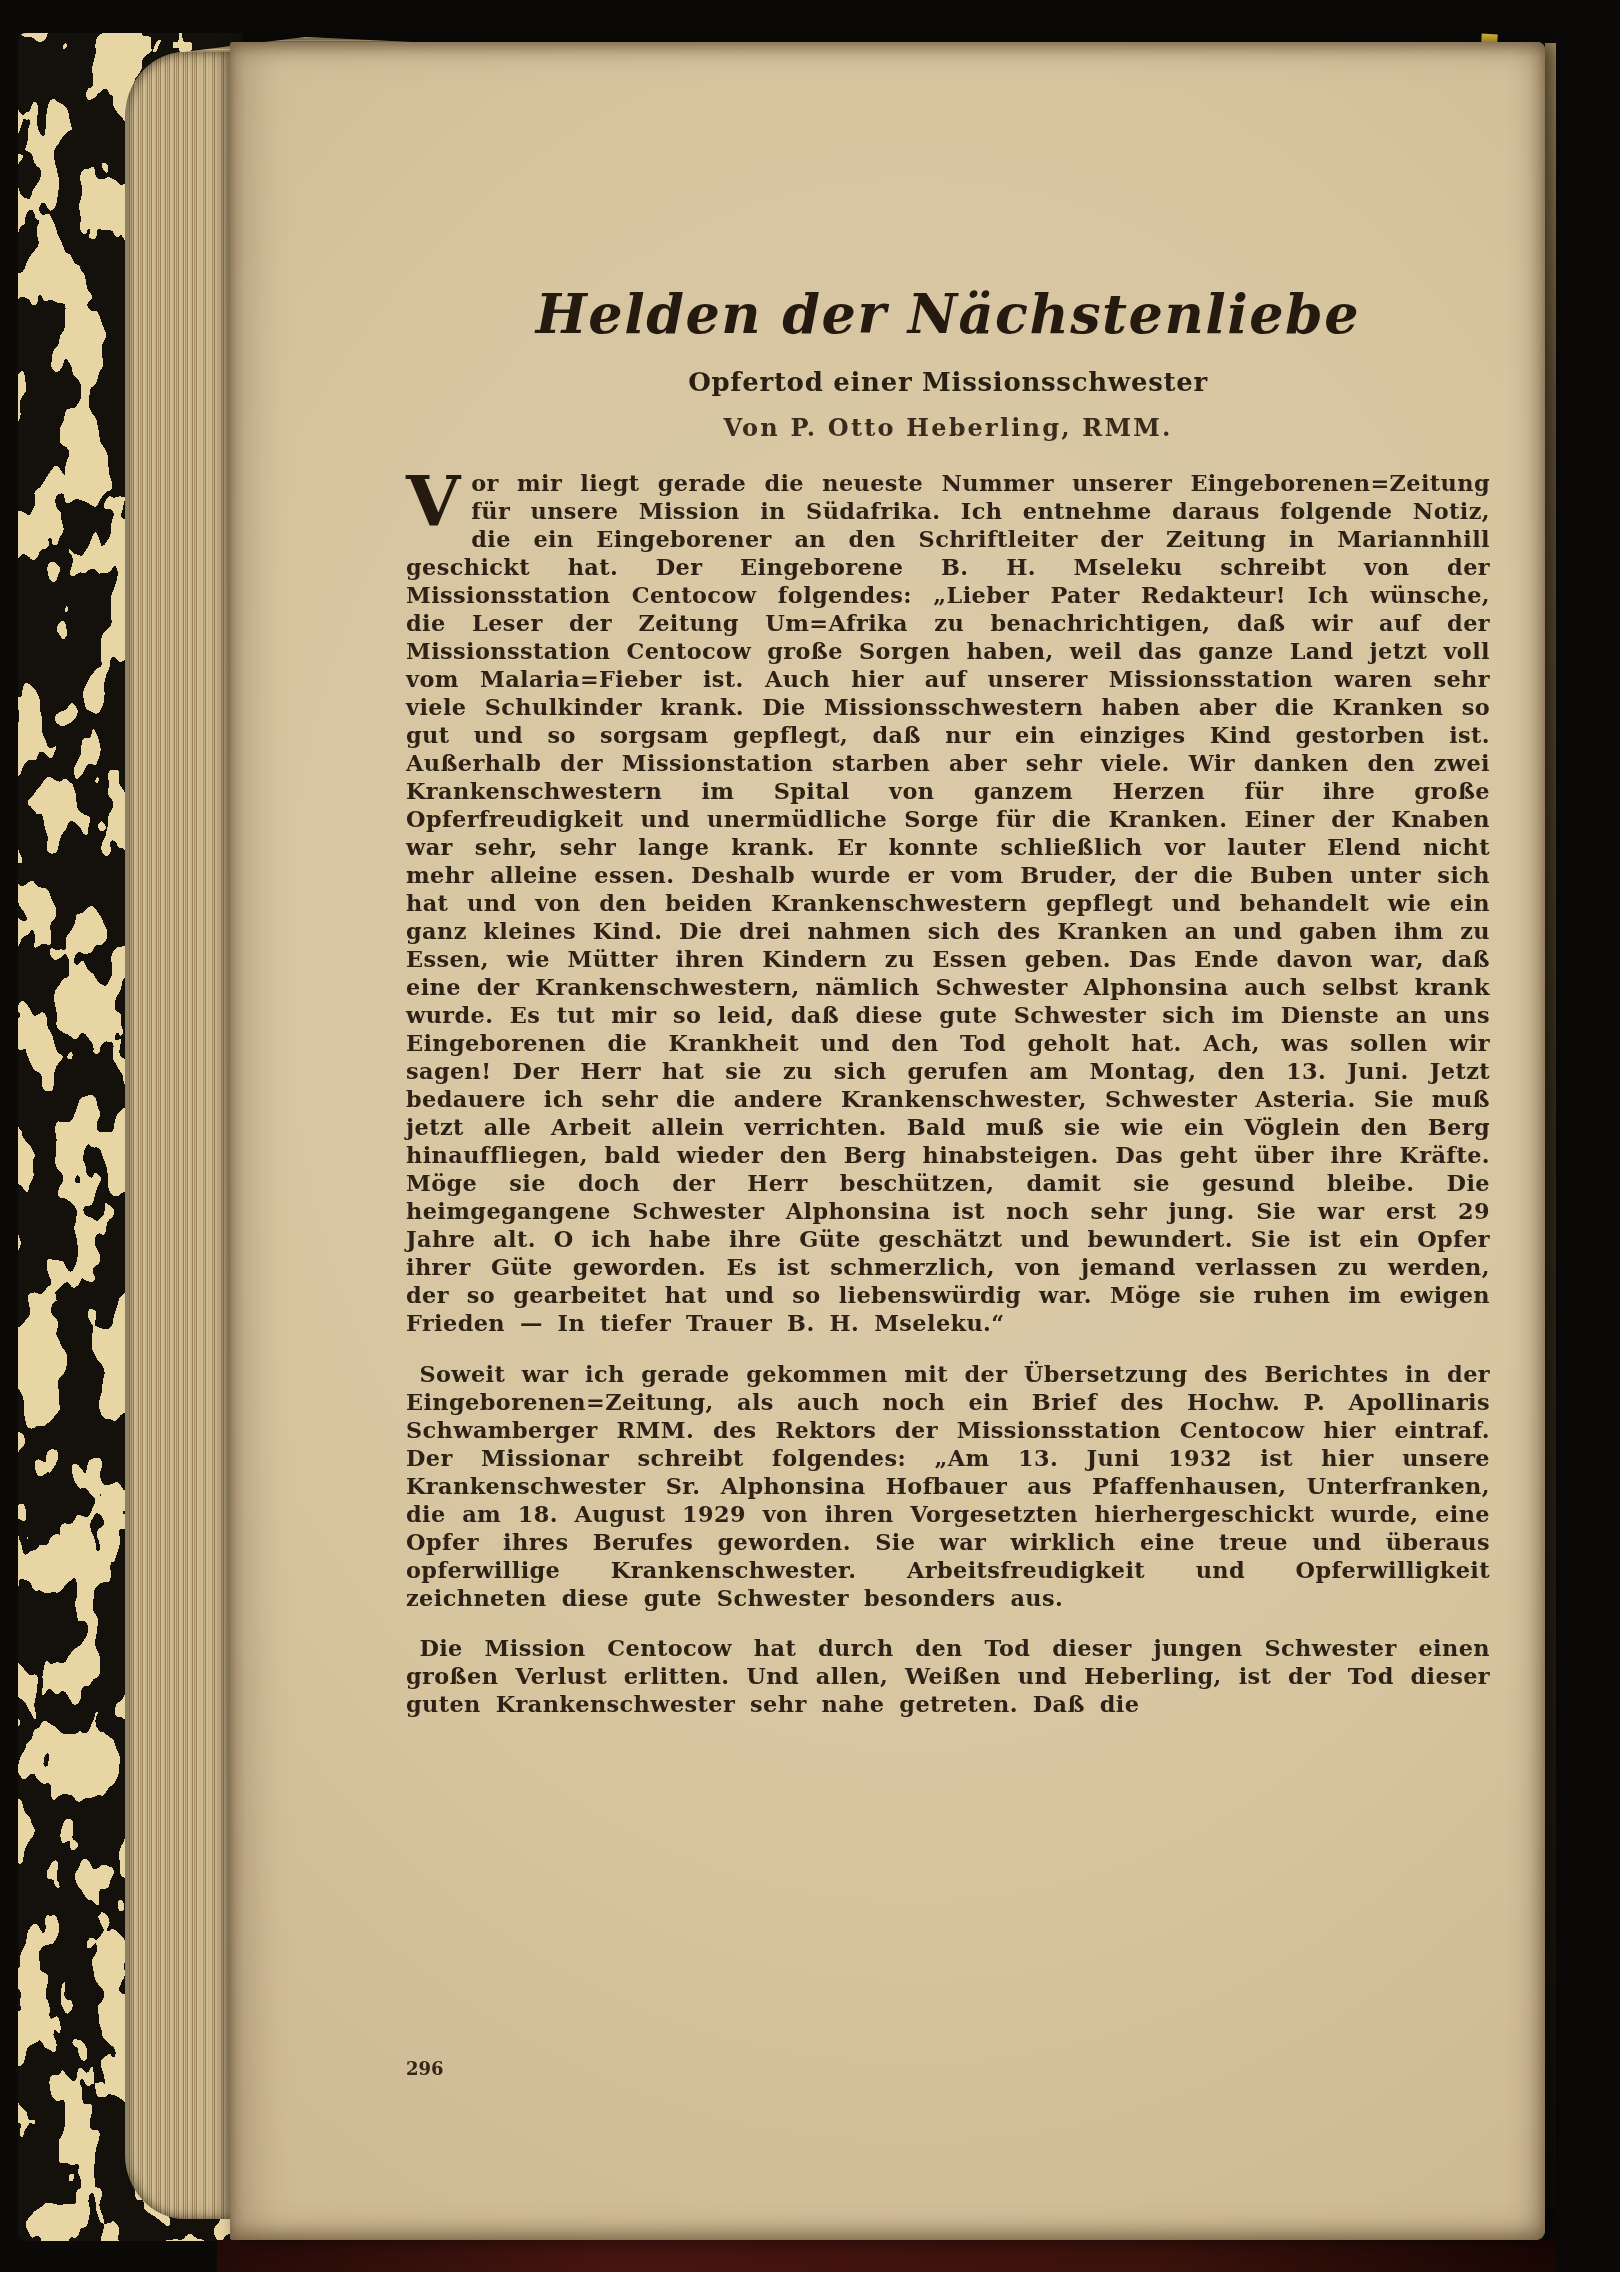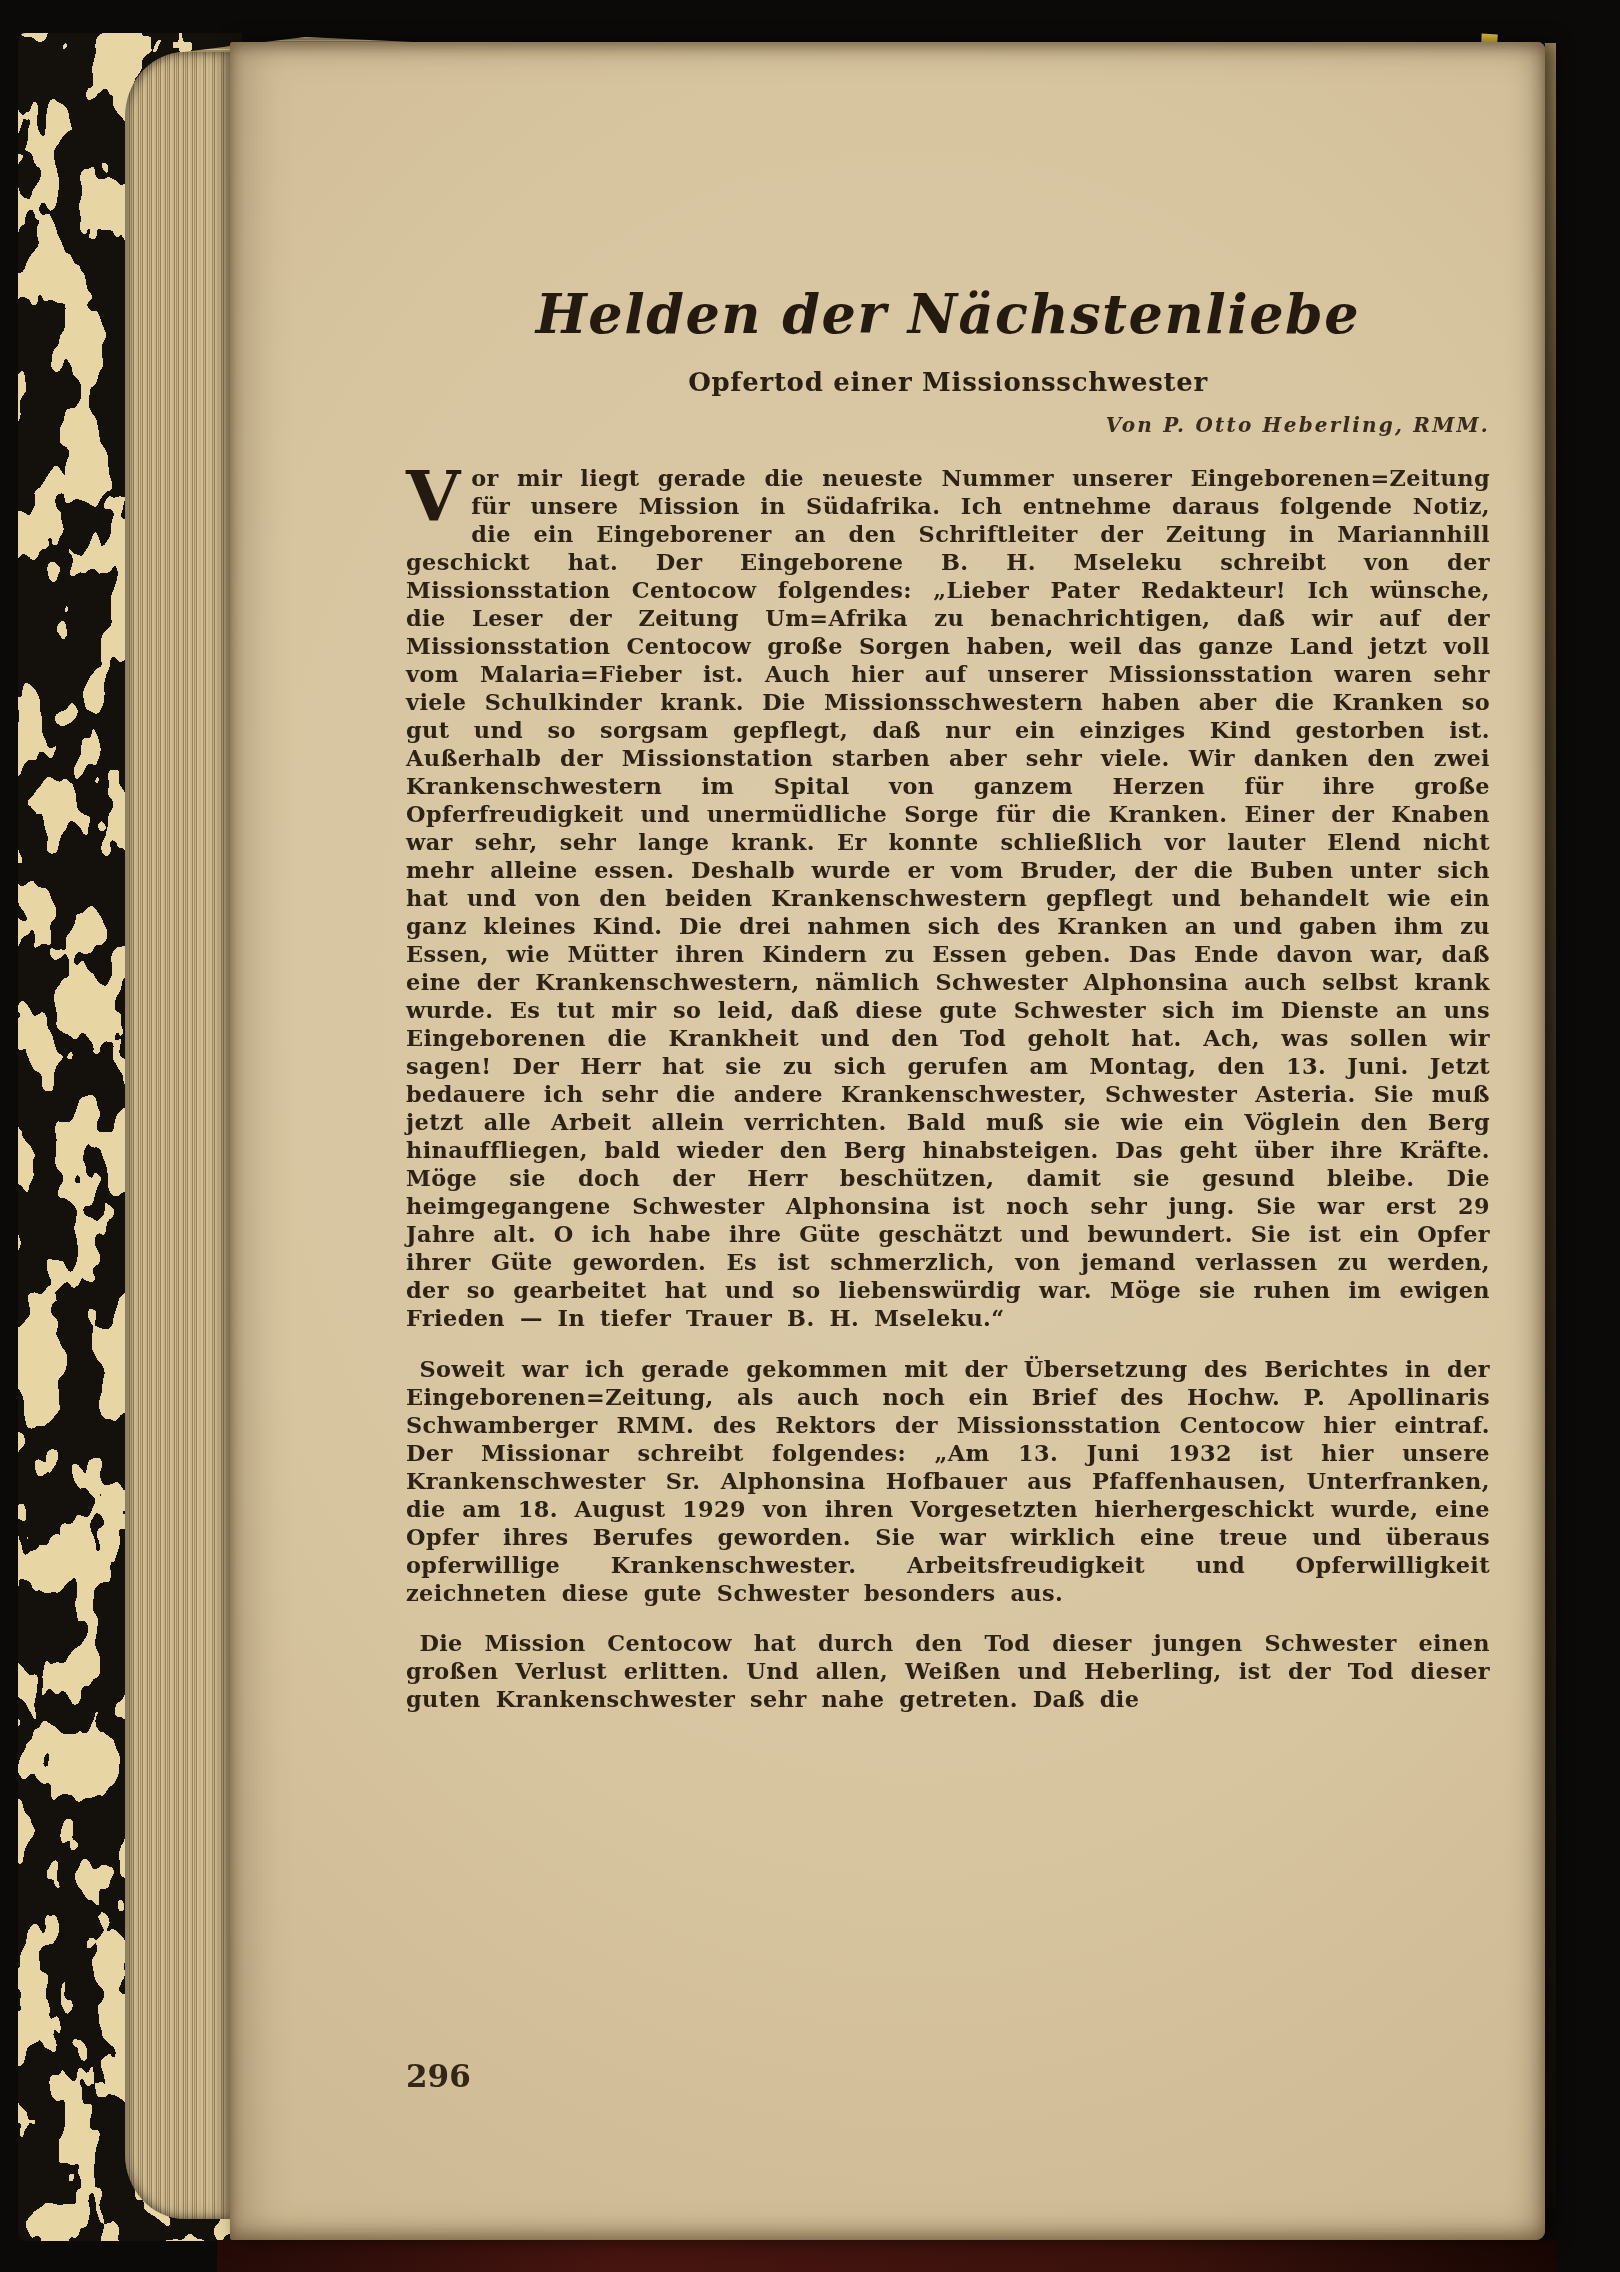--- a/index.html
+++ b/index.html
@@ -67,37 +67,37 @@
   .title {
     margin:240px 0 0 0; text-align:center;
     font-size:54px; font-style:italic; letter-spacing:1.5px;
     color:#241a10;
   }
   .subtitle {
     margin:21px 0 0 0; text-align:center;
     font-size:26px; letter-spacing:0.7px; color:#2a1f13;
   }
   .byline {
-    margin:16.4px 0 0 0; text-align:right;
-    font-size:20px; letter-spacing:2.2px; color:#3a2c1d;font-style:italic;
+    margin:16.4px 0 0 0; text-align:center;
+    font-size:24px; letter-spacing:2.2px; color:#3a2c1d;
   }
   .body-par {
     font-size:22.4px; line-height:28px;
     text-align:justify; letter-spacing:0.4px; word-spacing:6.7px;
     margin:0; color:#2e2216;
   }
   .p1 { margin-top:27px; }
   .p2, .p3 { margin-top:22.4px; text-indent:13.4px; }
   .dropcap {
     float:left; font-size:70px; line-height:54px;
     padding:4.5px 10.5px 0 0; color:#241a10;
   }
   .page-number {
     position:absolute; left:176px; top:2016px;
-    font-size:31px; font-weight:700; color:#332617;
+    font-size:18px; font-weight:700; color:#332617;
   }
 </style>
 </head>
 <body>
 
 <div class="scene">
 
   <svg class="cover-svg" viewBox="0 0 300 2958" preserveAspectRatio="none" aria-hidden="true">
     <defs>
       <filter id="marbleF" x="0" y="0" width="100%" height="100%">

